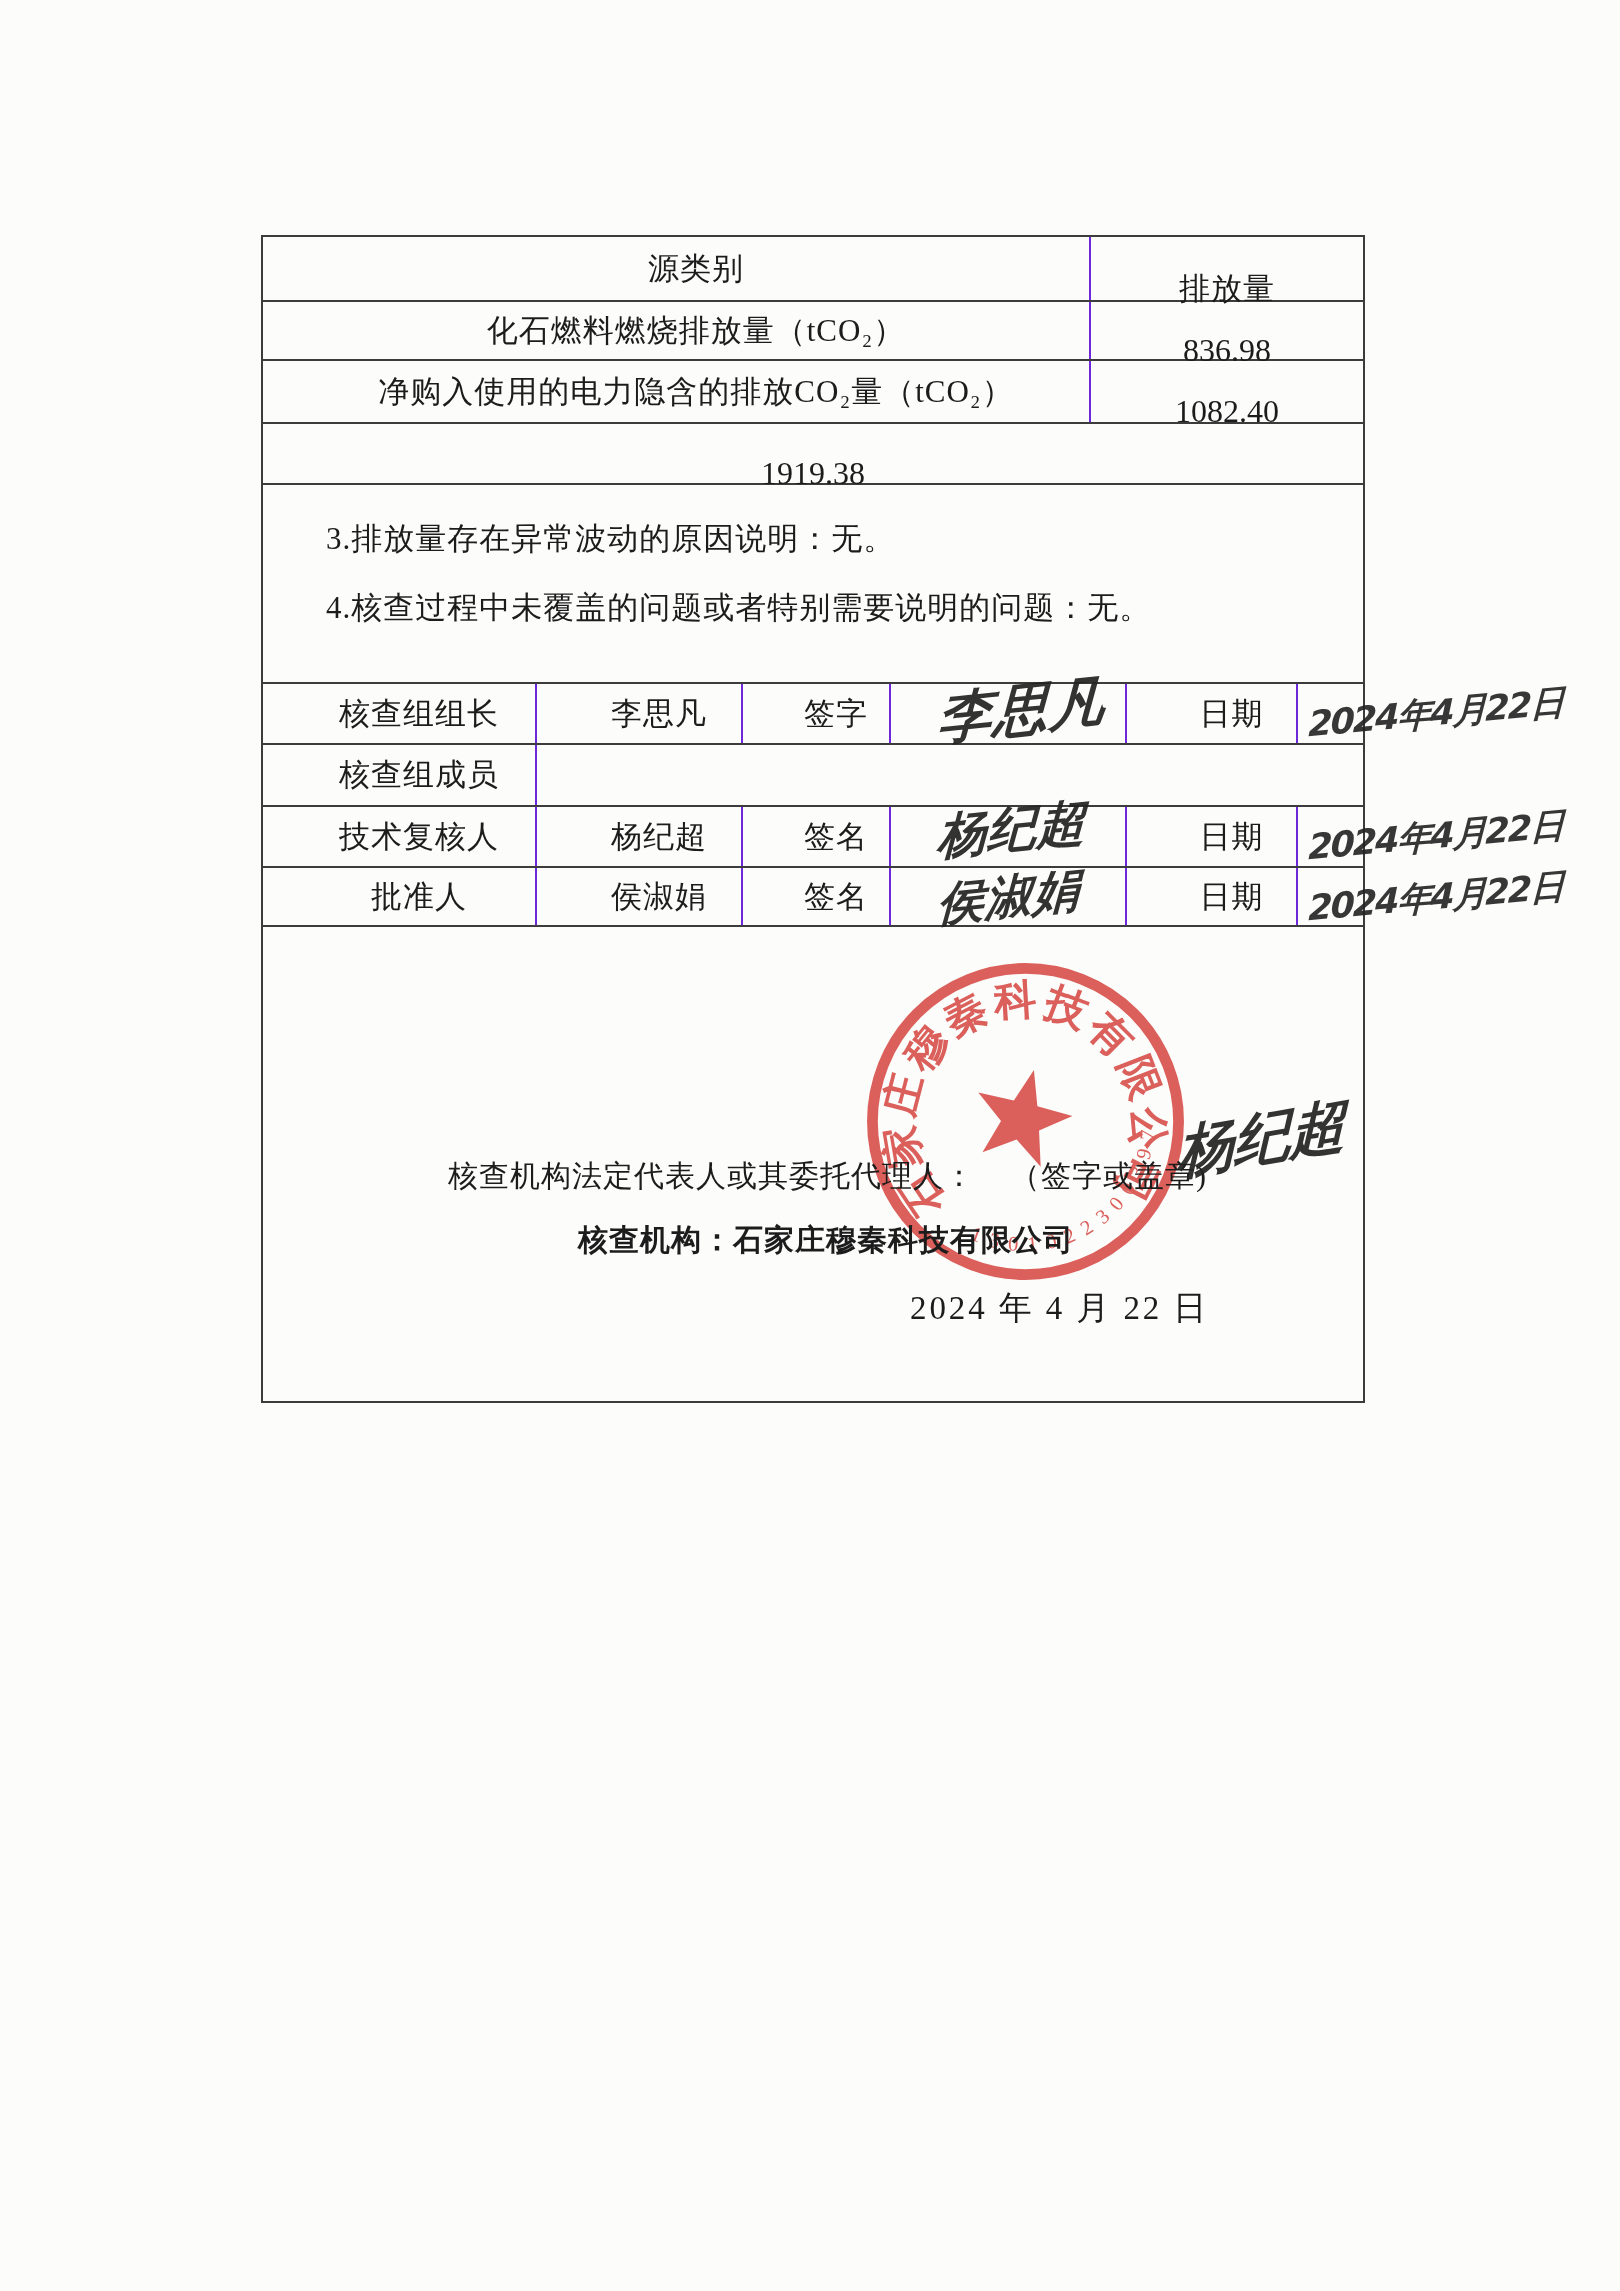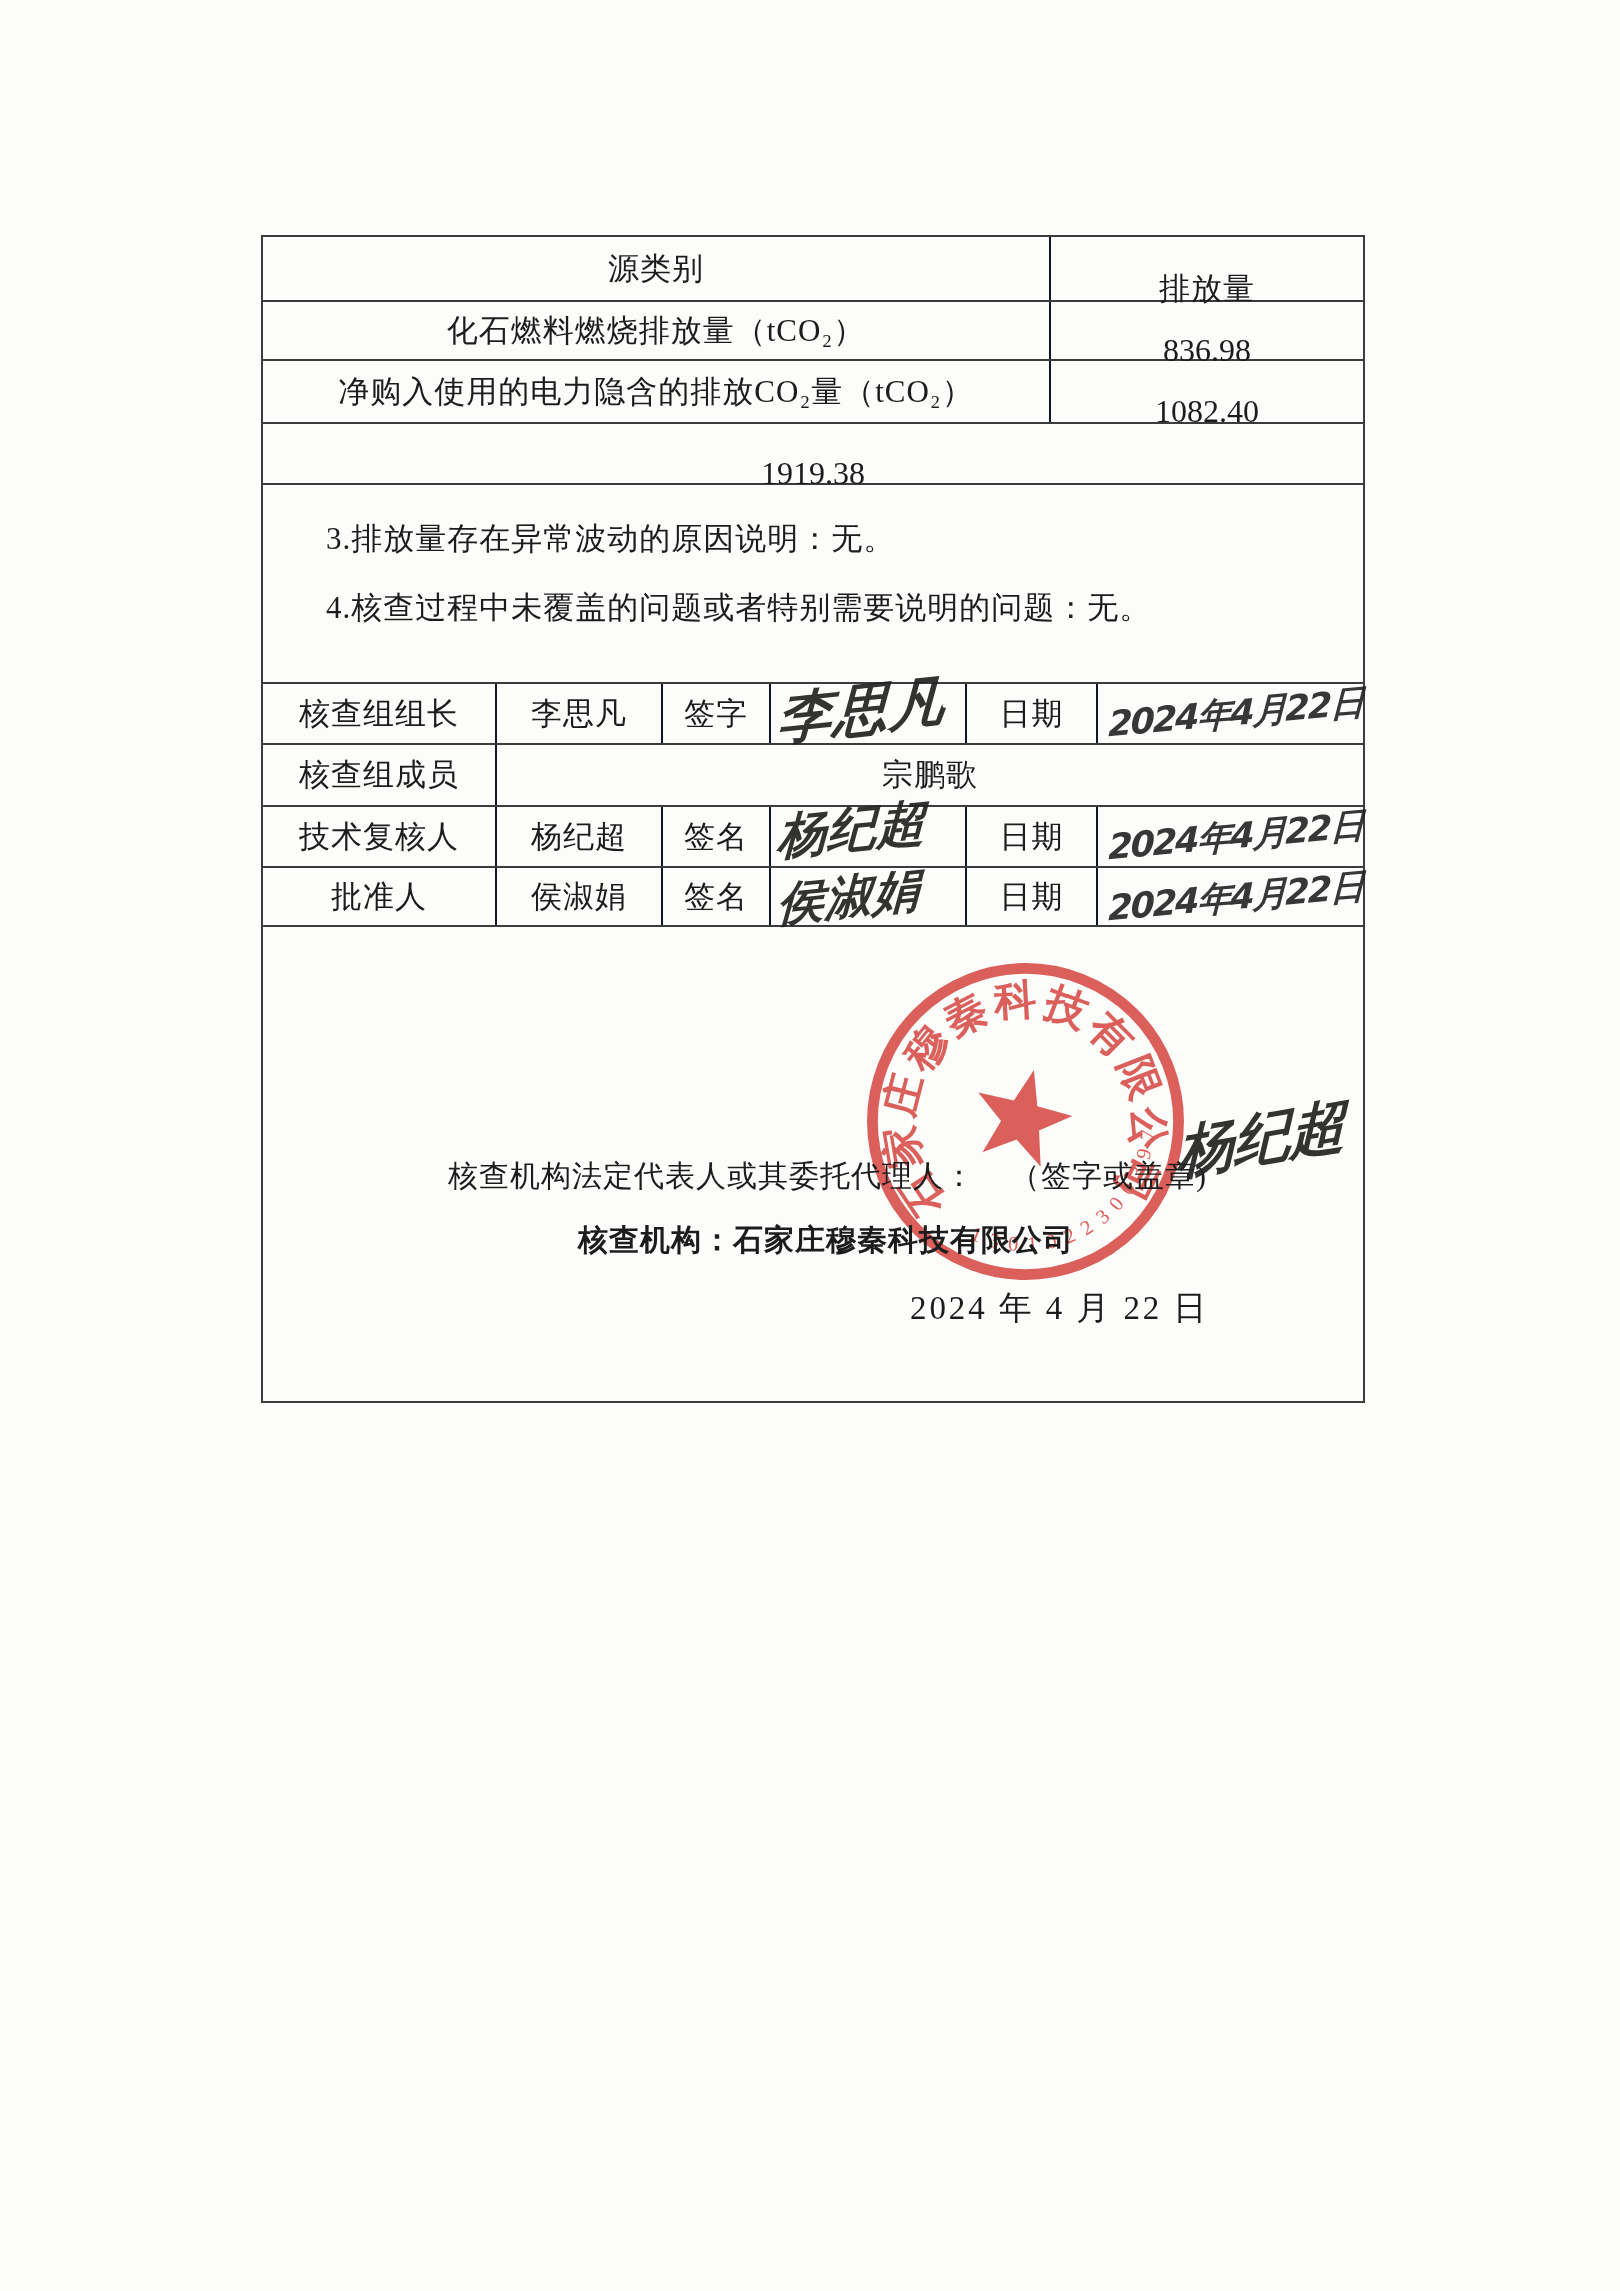--- a/index.html
+++ b/index.html
@@ -20,21 +20,21 @@
     background:transparent;
   }
   .row{display:flex;box-sizing:border-box;border-bottom:2px solid #3c3c3c;}
   .cell{
     display:flex;align-items:center;justify-content:center;
     box-sizing:border-box;
     font-size:31px;
     letter-spacing:1px;
     position:relative;
   }
-  .b-r{border-right:2px solid #0f172a;}
+  .b-r{border-right:2px solid #6d28d9;margin-left:40px;}
   
   .c-src{width:788px;}
   .c-amt{flex:1;margin-top:40px;}
   .num{font-size:32px;letter-spacing:0;}
   
   .notes{
     box-sizing:border-box;height:199px;
     border-bottom:2px solid #3c3c3c;
     padding:33px 60px 0 63px;
   }
@@ -124,21 +124,20 @@
       <div class="cell s4 b-r">
         <span class="hand sig-hand">李思凡</span>
       </div>
       <div class="cell s5 b-r">日期</div>
       <div class="cell s6">
         <span class="hand date-hand">2024年4月22日</span>
       </div>
     </div>
     <div class="row" style="height:62px">
       <div class="cell s1 b-r">核查组成员</div>
-      <div class="cell s-wide">宗鹏歌</div>
     </div>
     <div class="row" style="height:61px">
       <div class="cell s1 b-r">技术复核人</div>
       <div class="cell s2 b-r">杨纪超</div>
       <div class="cell s3 b-r">签名</div>
       <div class="cell s4 b-r">
         <span class="hand sig-hand" style="font-size:49px">杨纪超</span>
       </div>
       <div class="cell s5 b-r">日期</div>
       <div class="cell s6">

